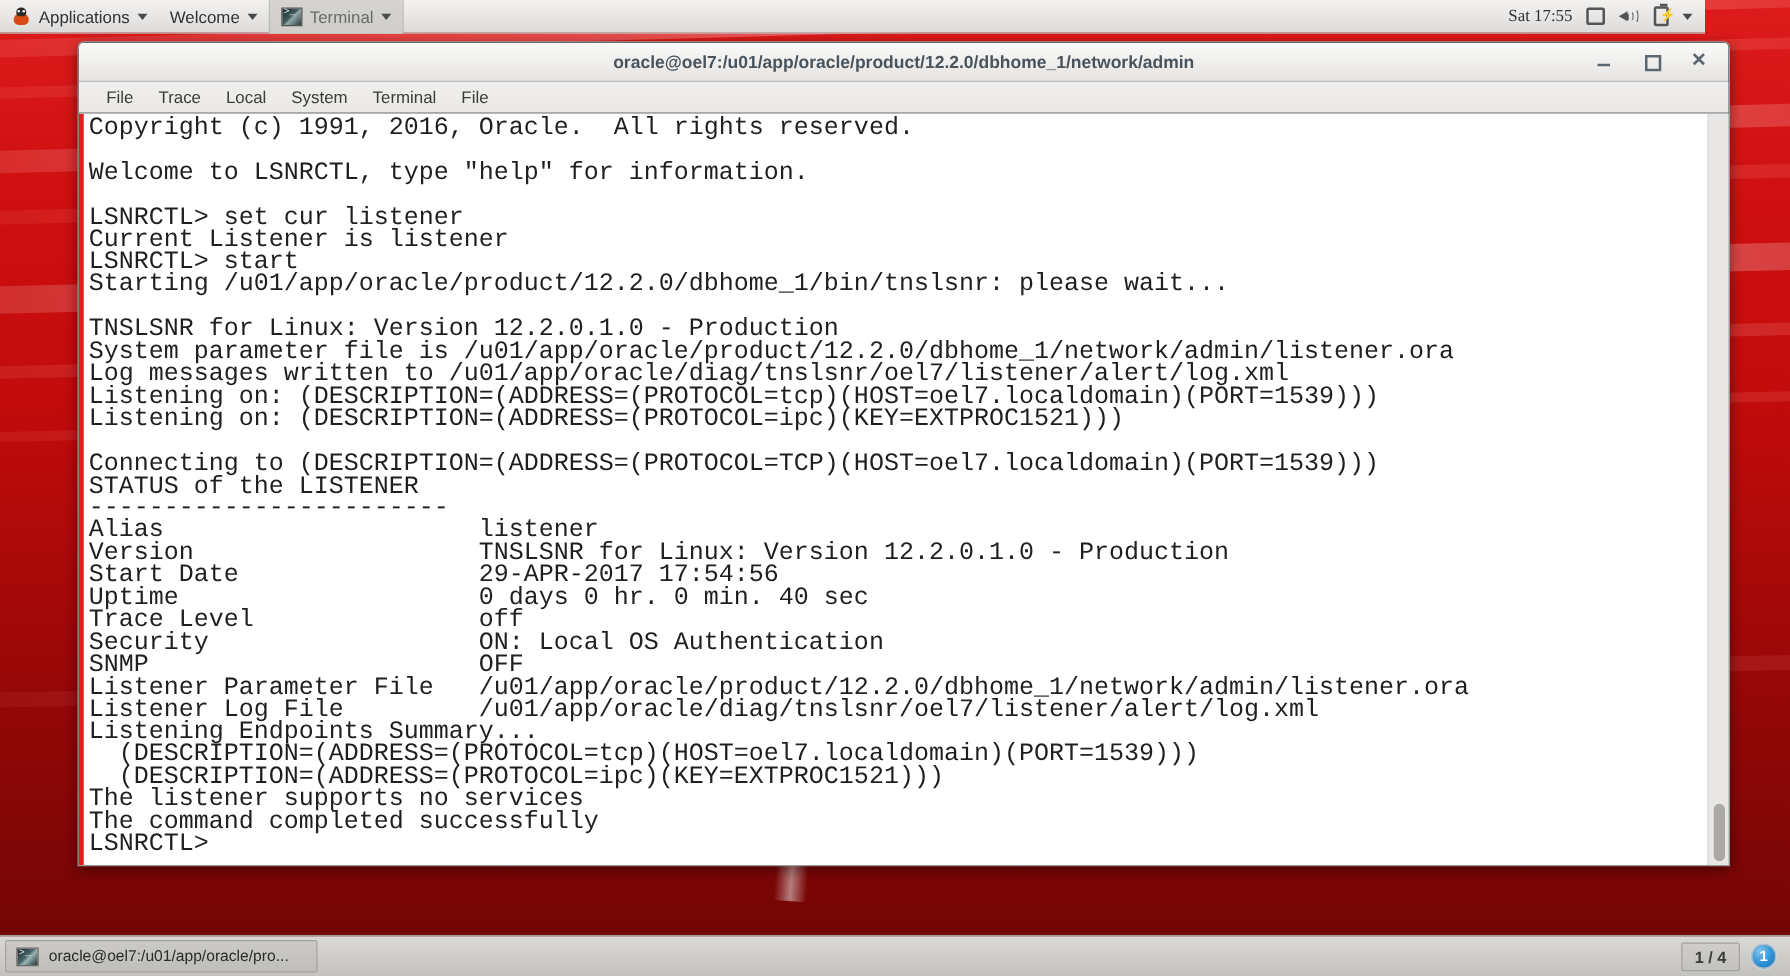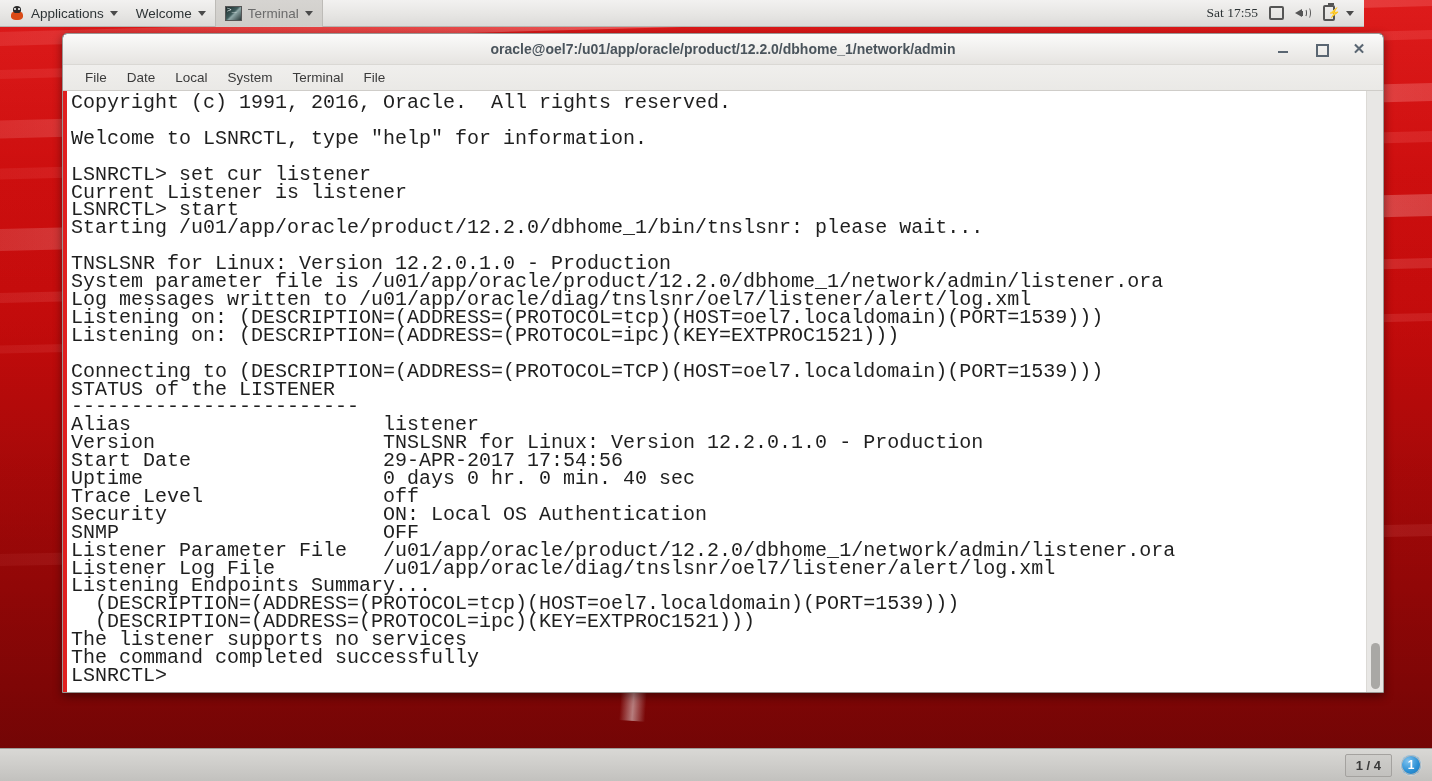--- a/index.html
+++ b/index.html
@@ -313,21 +313,21 @@
     <div id="title-text">oracle@oel7:/u01/app/oracle/product/12.2.0/dbhome_1/network/admin</div>
     <div id="win-controls">
       <div class="wc wc-min"></div>
       <div class="wc wc-max"></div>
       <div class="wc wc-close">✕</div>
     </div>
   </div>
 
   <div id="menubar">
     <div class="menu-item">File</div>
-    <div class="menu-item">Date</div>
+    <div class="menu-item">Trace</div>
     <div class="menu-item">Local</div>
     <div class="menu-item">System</div>
     <div class="menu-item">Terminal</div>
     <div class="menu-item">File</div>
   </div>
 
   <div id="term-body">
     <div id="term-redbar"></div>
     <div id="term-text">Copyright (c) 1991, 2016, Oracle.  All rights reserved.
 
@@ -363,18 +363,22 @@
 The command completed successfully
 LSNRCTL&gt; </div>
     <div id="term-scrollbar">
       <div id="term-thumb"></div>
     </div>
   </div>
 
 </div>
 
 <div id="taskbar">
+  <div id="task-button">
+    <span class="task-icon"></span>
+    <span>oracle@oel7:/u01/app/oracle/pro...</span>
+  </div>
   <div class="spacer"></div>
   <div id="tb-bottom-right">
     <div id="workspace-indicator">1 / 4</div>
     <div id="notify-badge">1</div>
   </div>
 </div>
 
 </body></html>

